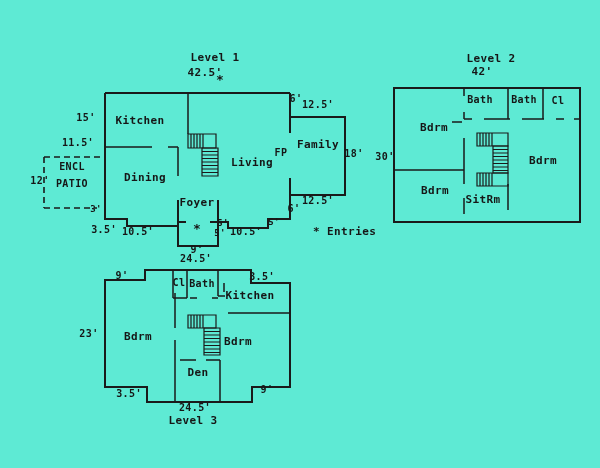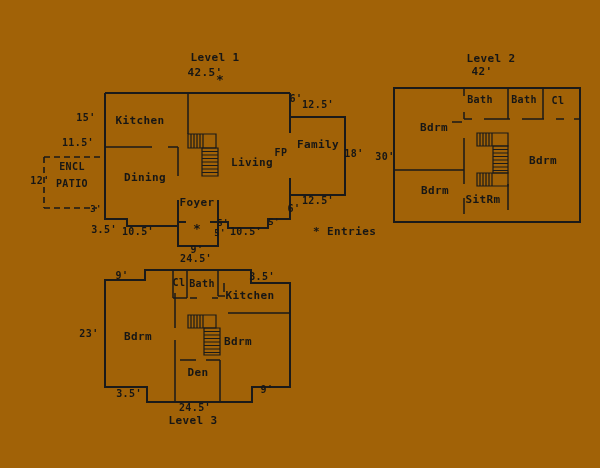--- a/index.html
+++ b/index.html
@@ -1,16 +1,16 @@
 <!DOCTYPE html>
 <html><head>
 <meta charset="utf-8">
 <style>
   html,body{margin:0;padding:0;background:#ffffff;}
-  .page{position:relative;width:600px;height:468px;background:#a16207;overflow:hidden;}
+  .page{position:relative;width:600px;height:468px;background:#5eead4;overflow:hidden;}
   svg{display:block;}
   .wall{stroke:#1a1a1a;stroke-width:2;fill:none;}
   .wall-thin{stroke:#1a1a1a;stroke-width:1.5;fill:none;}
   .stair{stroke:#1a1a1a;stroke-width:1.2;fill:none;}
   .dashed{stroke:#1a1a1a;stroke-width:1.6;fill:none;stroke-dasharray:6 4;}
   text{font-family:"DejaVu Sans Mono","Liberation Mono",monospace;font-weight:bold;fill:#161616;letter-spacing:0.4px;}
   .s9{font-size:9px;}
   .s10{font-size:10px;}
   .s11{font-size:11px;}
   .star{font-size:13px;}

